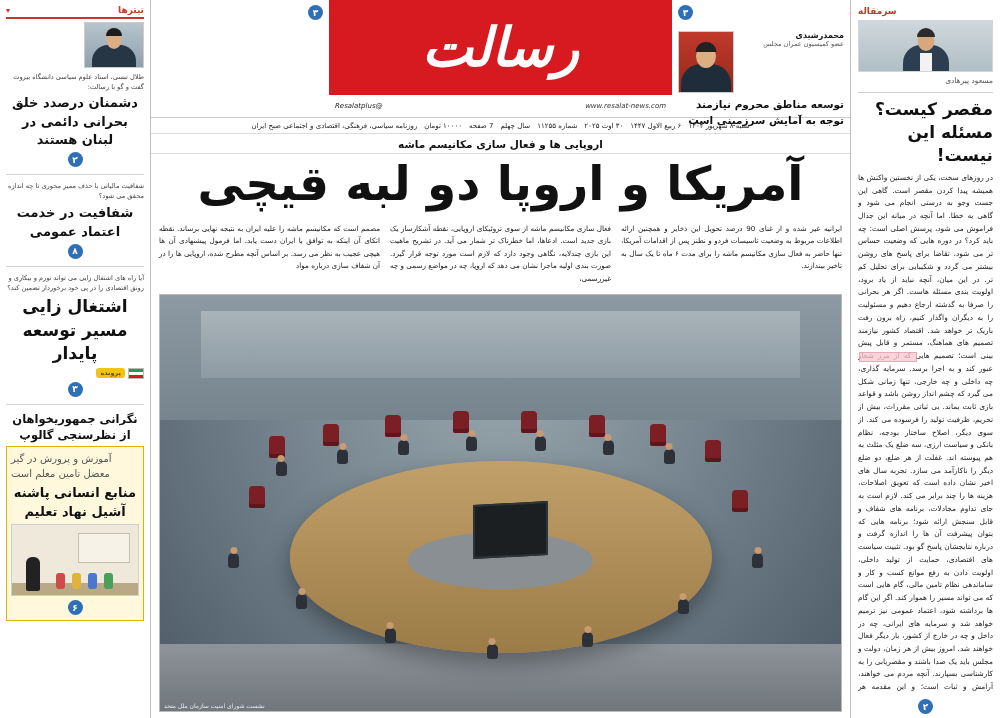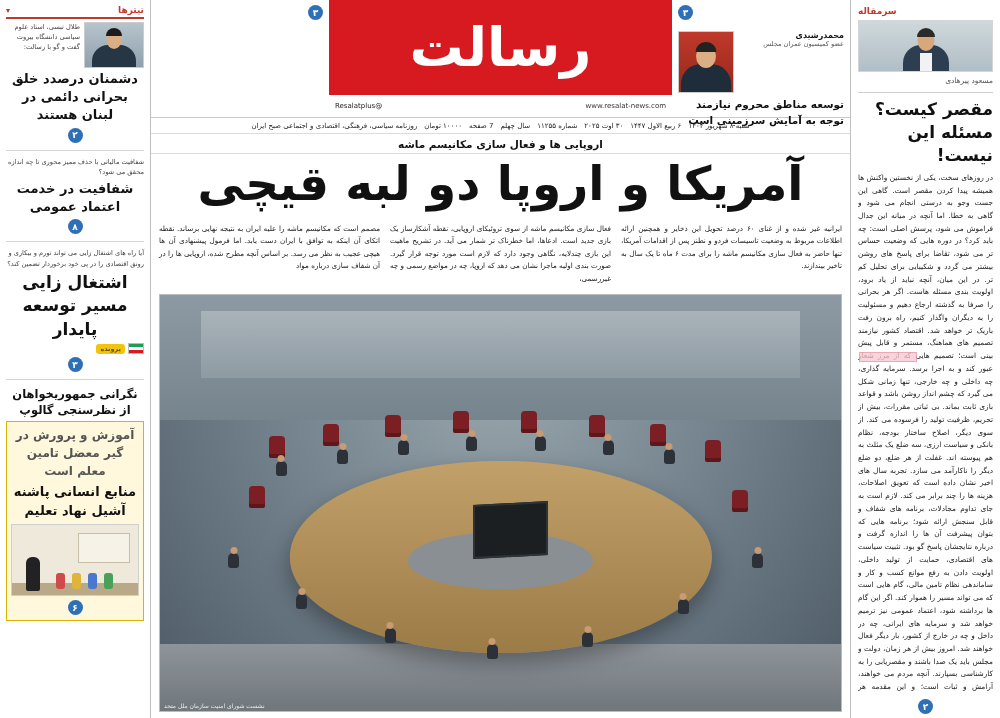--- a/index.html
+++ b/index.html
@@ -136,21 +136,21 @@
   .mast-row { display: flex; gap: 6px; }
   .mast-texts { flex: 1; direction: rtl; text-align: right; }
   .mast-name { font-size: 8px; font-weight: bold; color:#111; }
   .mast-role { font-size: 6.6px; color: #555; line-height:1.5; }
   .mast-kicker {
     font-size: 10.5px; font-weight: bold; color: #111;
     line-height: 1.5; margin-top: 4px; text-align: right; direction: rtl;
   }
   .mast-logo {
     flex: 1; display: flex; flex-direction: column;
-    align-items: flex-start; justify-content: flex-start;
+    align-items: flex-start; justify-content: flex-start; font-style: italic;
   }
   .logo-red {
     width: 100%; height: 96px; background: #d71920;
     display: flex; align-items: center; justify-content: center;
     position: relative;
   }
   .logo-word {
     color: #fff; font-size: 54px; font-weight: bold;
     letter-spacing: -2px; font-family: "DejaVu Sans", sans-serif;
   }
@@ -254,21 +254,21 @@
   .right-col {
     width: 150px; height: 718px; background:#fff;
     padding: 5px 6px; display:flex; flex-direction:column; gap:3px;
   }
   .right-head {
     display:flex; align-items:center; justify-content:space-between;
     border-bottom: 2px solid #c0392b; padding-bottom: 2px;
   }
   .right-head-label { font-size: 9px; font-weight: bold; color:#c0392b; }
   .rh-item { display:flex; flex-direction:column; gap:2px; }
-  .rh-top { display:flex; gap:4px; align-items:flex-start; }
+  .rh-top { display:flex; gap:4px; align-items:flex-start;flex-direction:column; }
   .rh-photo {
     width: 60px; height: 46px; border:1px solid #ccc; position:relative;
     overflow:hidden; background:linear-gradient(#b7c4cd,#8fa0ad);
     flex-shrink: 0;
   }
   .rh-photo .suit { position:absolute; bottom:0; left:50%; transform:translateX(-50%);
     width:44px; height:22px; background:#263645; border-radius:16px 16px 0 0; }
   .rh-photo .head { position:absolute; bottom:18px; left:50%; transform:translateX(-50%);
     width:15px; height:19px; border-radius:50%; background:#dcae83; }
   .rh-photo .hair { position:absolute; bottom:31px; left:50%; transform:translateX(-50%);
@@ -290,21 +290,21 @@
     background: linear-gradient(#1f9d55 33%, #fff 33% 66%, #d71920 66%);
   }
   .badge-pill {
     background:#f1c40f; color:#6b4f00; font-size:6.5px; font-weight:bold;
     padding:1px 4px; border-radius:3px;
   }
   .promo-box {
     border:1px solid #d9b400; background:#fff8dc; padding:4px;
     display:flex; flex-direction:column; gap:3px;
   }
-  .promo-kicker { font-size:12px; color:#555; direction:rtl; text-align:center; line-height:1.5;font-weight:bold; }
+  .promo-kicker { font-size:10px; color:#555; direction:rtl; text-align:left; line-height:1.5; }
   .promo-title {
     font-size:13px; font-weight:bold; color:#111; direction:rtl;
     text-align:center; line-height:1.45;
   }
   .promo-photo {
     height: 72px; border:1px solid #cfcfcf; position:relative; overflow:hidden;
     background: linear-gradient(#f4efe4,#ded6c6);
   }
   .pp-wall { position:absolute; inset:0; background:#efe9dc; }
   .pp-board { position:absolute; top:8px; right:8px; width:52px; height:30px; background:#f6f2e8; border:1px solid #c8bfa8; }
@@ -389,21 +389,21 @@
 
     <div class="strap">اروپایی ها و فعال سازی مکانیسم ماشه</div>
 
     <div class="headline-wrap">
       <div class="headline-main">
         <div class="headline">آمریکا و اروپا دو لبه قیچی</div>
       </div>
     </div>
 
     <div class="lead-row">
-      <div class="lead-col">ایرانیه غیر شده و از غنای ۶۰ درصد تحویل این ذخایر و همچنین ارائه اطلاعات مربوط به وضعیت تاسیسات فردو و نطنز پس از اقدامات آمریکا، تنها حاضر به فعال سازی مکانیسم ماشه را برای مدت ۶ ماه تا یک سال به تاخیر بیندازند.</div>
+      <div class="lead-col">ایرانیه غیر شده و از غنای 90 درصد تحویل این ذخایر و همچنین ارائه اطلاعات مربوط به وضعیت تاسیسات فردو و نطنز پس از اقدامات آمریکا، تنها حاضر به فعال سازی مکانیسم ماشه را برای مدت ۶ ماه تا یک سال به تاخیر بیندازند.</div>
       <div class="lead-col">فعال سازی مکانیسم ماشه از سوی تروئیکای اروپایی، نقطه آشکارساز یک بازی جدید است. ادعاها، اما خطرناک تر شمار می آید. در تشریح ماهیت این بازی چندلایه، نگاهی وجود دارد که لازم است مورد توجه قرار گیرد. صورت بندی اولیه ماجرا نشان می دهد که اروپا، چه در مواضع رسمی و چه غیررسمی،</div>
       <div class="lead-col">مصمم است که مکانیسم ماشه را علیه ایران به نتیجه نهایی برساند. نقطه اتکای آن اینکه به توافق با ایران دست یابد. اما فرمول پیشنهادی آن ها هیچی عجیب به نظر می رسد. بر اساس آنچه مطرح شده، اروپایی ها را در آن شفاف سازی درباره مواد</div>
     </div>
 
     <div class="photo-wrap">
       <div class="un-room">
         <div class="un-bg"></div>
         <div class="un-backwall"></div>
         <div class="un-panel"></div>
         <div class="un-floor"></div>

